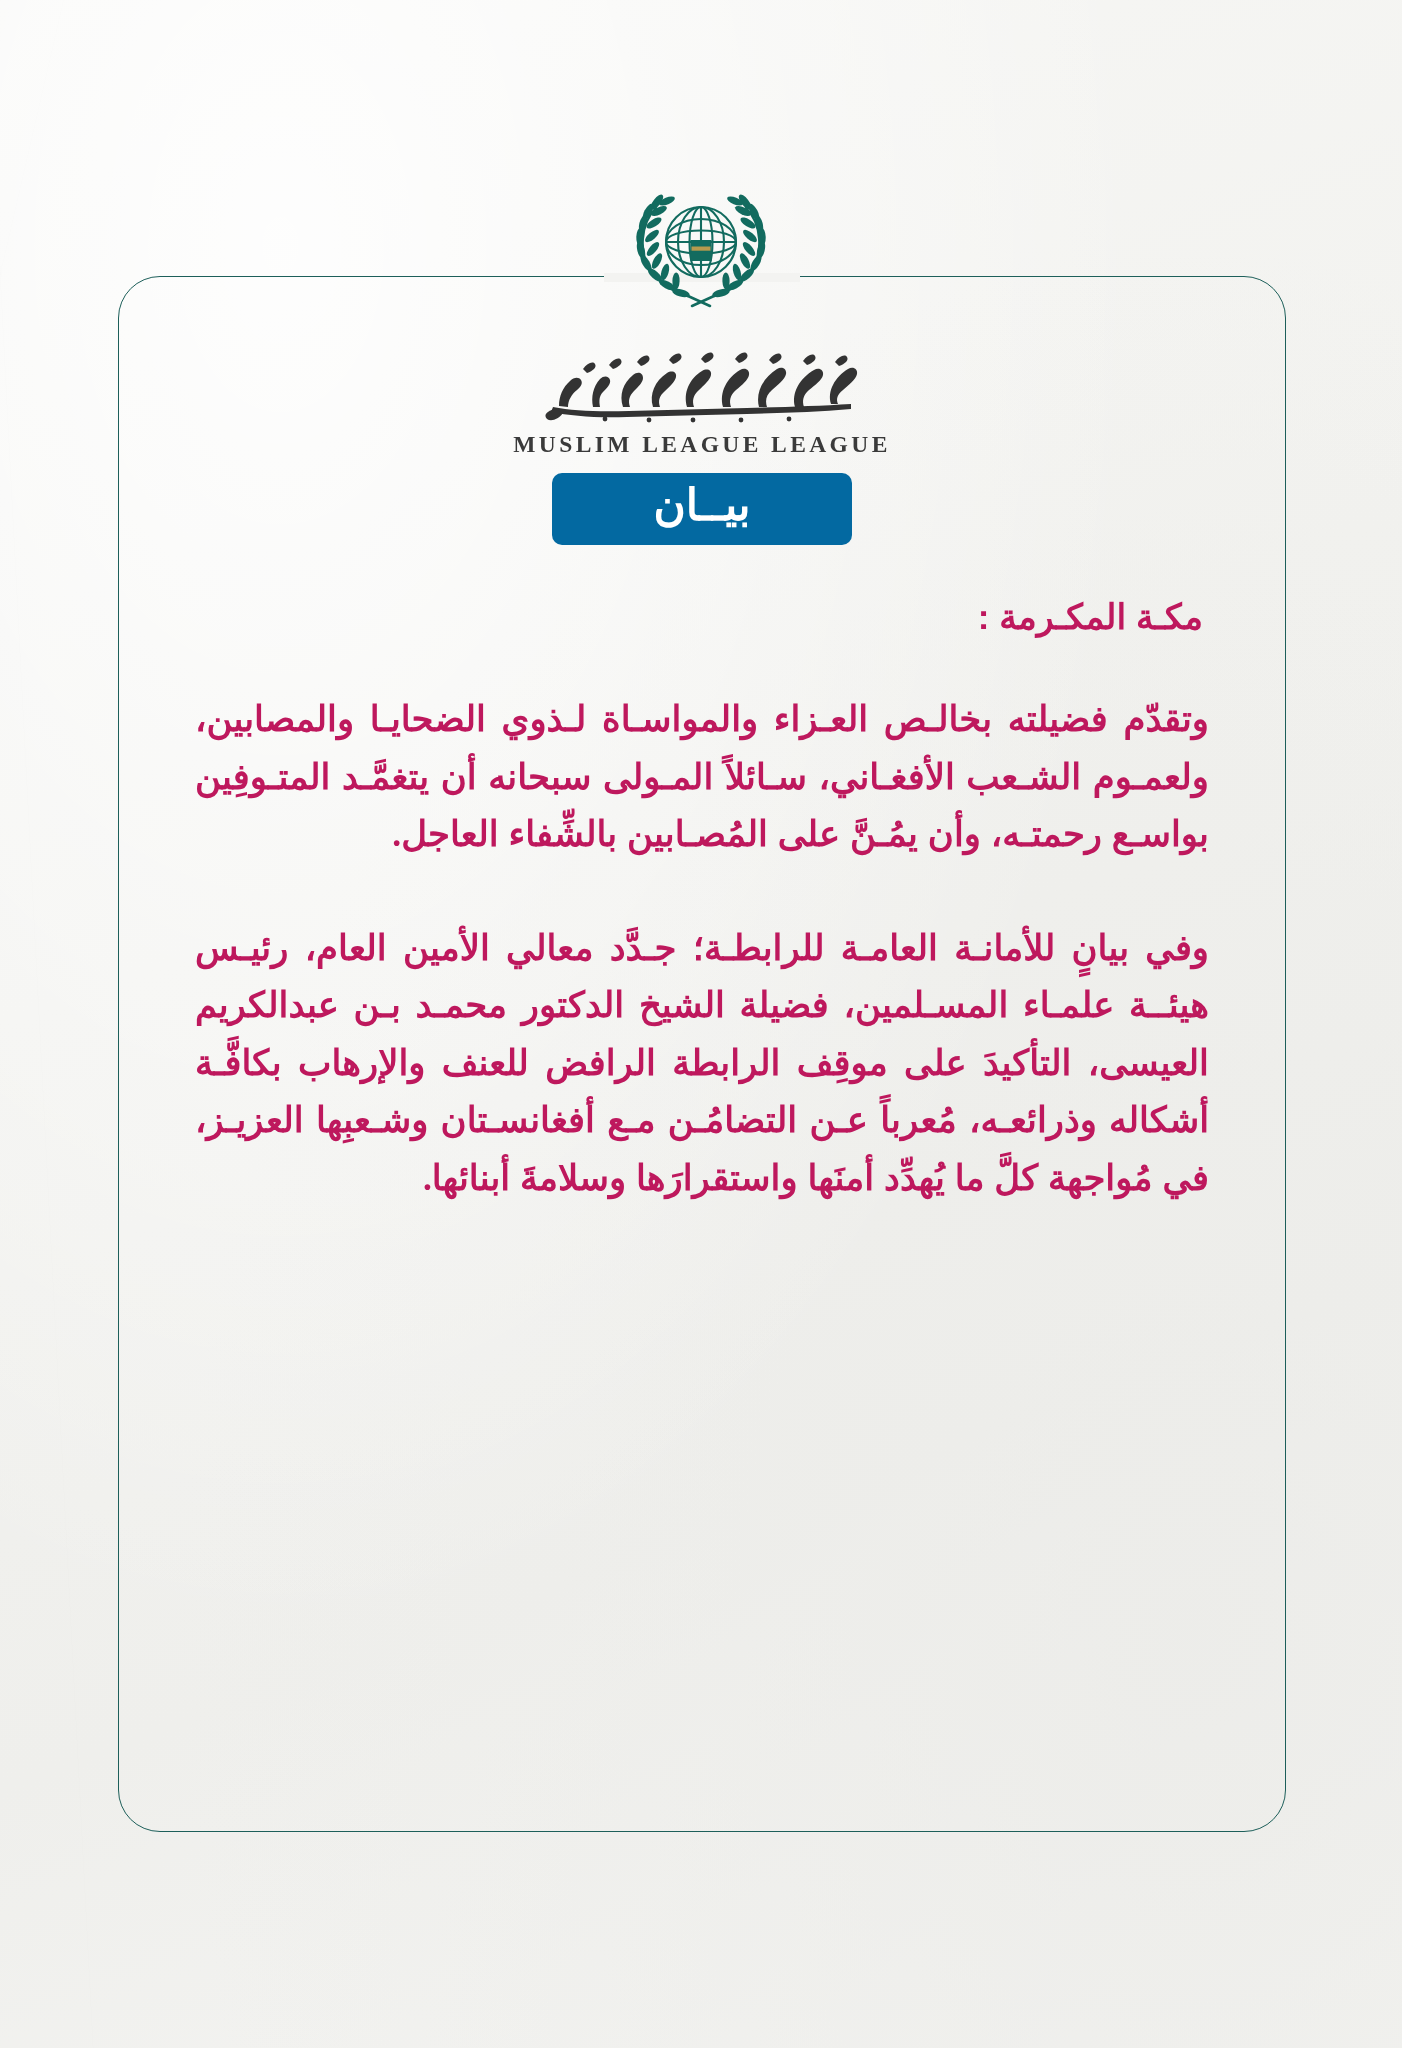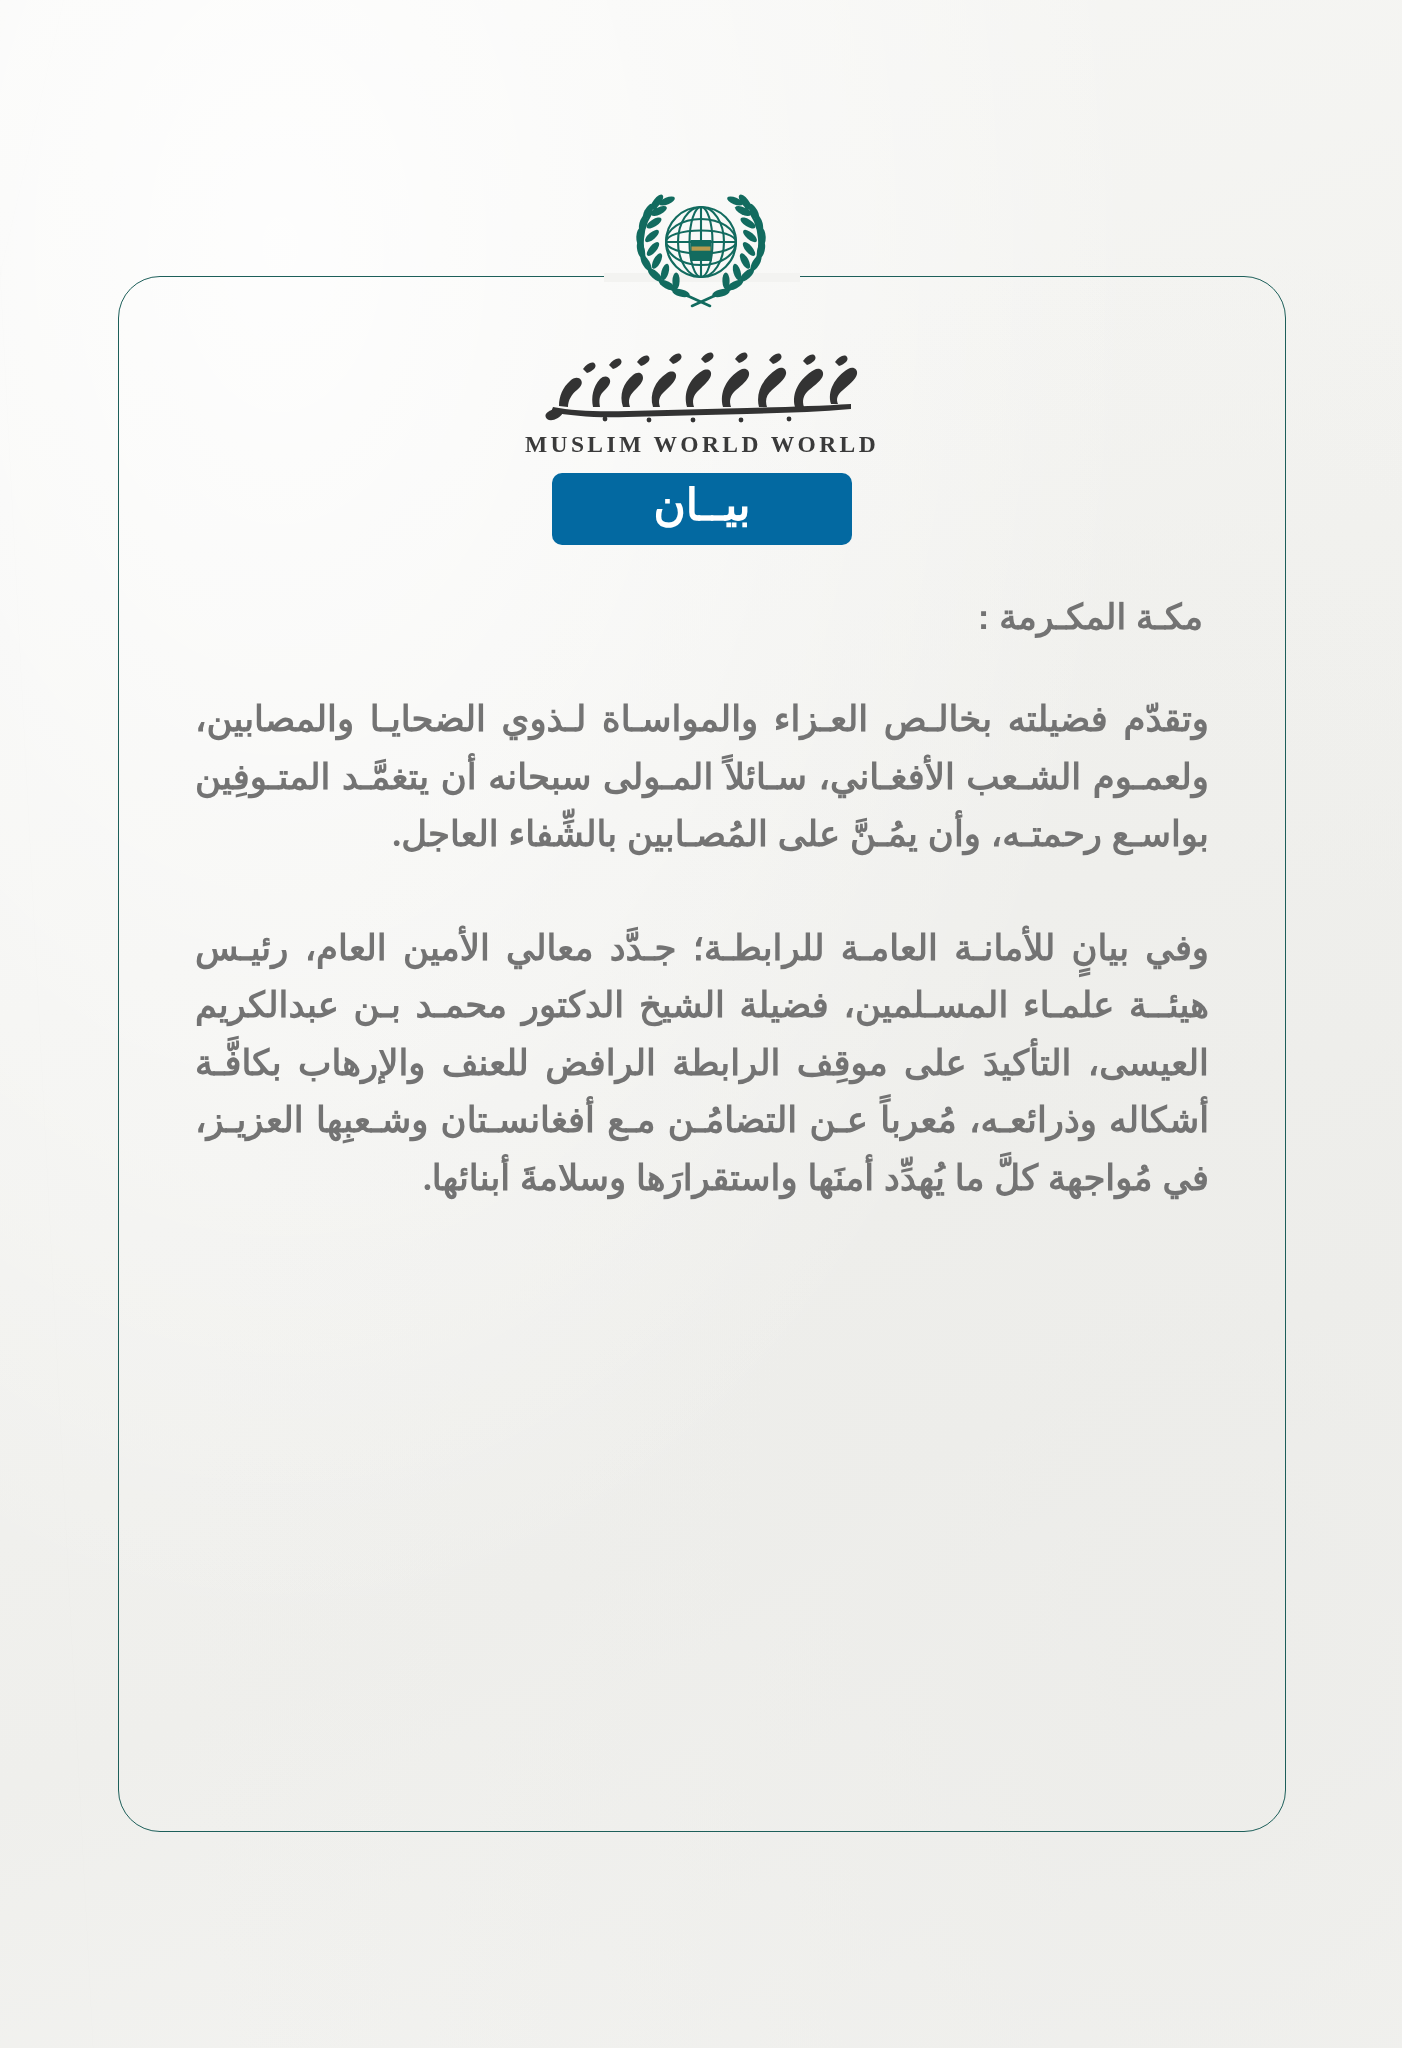--- a/index.html
+++ b/index.html
@@ -133,21 +133,21 @@
   }
 
   
   .body-content {
     position: absolute;
     top: 320px;
     right: 76px;
     left: 76px;
     direction: rtl;
     text-align: justify;
-    color: #737373;
+    color: #be185d;
   }
   .dateline {
     font-family: "Liberation Sans", sans-serif;
     font-weight: 700;
     font-size: 35px;
     text-align: right;
     margin: 0 0 54px 0;
     padding-right: 6px;
     letter-spacing: 0.2px;
   }
@@ -276,21 +276,21 @@
           <path d="M298 13 C302 7 308 5 310 8 C312 11 308 15 302 17 Z"></path>
 
           <circle cx="68" cy="70" r="2.4"></circle>
           <circle cx="112" cy="71" r="2.4"></circle>
           <circle cx="156" cy="71" r="2.4"></circle>
           <circle cx="204" cy="71" r="2.4"></circle>
           <circle cx="252" cy="70" r="2.4"></circle>
           <path d="M18 60 C10 62 6 66 10 70 C14 73 22 70 26 64 Z"></path>
         </g>
       </svg>
-      <div class="logo-latin">MUSLIM WORLD WORLD</div>
+      <div class="logo-latin">MUSLIM LEAGUE LEAGUE</div>
     </div>
 
     <div class="badge-row">
       <div class="badge">بيــان</div>
     </div>
 
     <div class="body-content">
       <div class="dateline">مكـة المكـرمة :</div>
       <p class="para">وتقدّم فضيلته بخالـص العـزاء والمواسـاة لـذوي الضحايـا والمصابين، ولعمـوم الشـعب الأفغـاني، سـائلاً المـولى سبحانه أن يتغمَّـد المتـوفِين بواسـع رحمتـه، وأن يمُـنَّ على المُصـابين بالشِّفاء العاجل.</p>
       <p class="para">وفي بيانٍ للأمانـة العامـة للرابطـة؛ جـدَّد معالي الأمين العام، رئيـس هيئــة علمـاء المسـلمين، فضيلة الشيخ الدكتور محمـد بـن عبدالكريم العيسى، التأكيدَ على موقِف الرابطة الرافض للعنف والإرهاب بكافَّـة أشكاله وذرائعـه، مُعرباً عـن التضامُـن مـع أفغانسـتان وشـعبِها العزيـز، في مُواجهة كلَّ ما يُهدِّد أمنَها واستقرارَها وسلامةَ أبنائها.</p>

